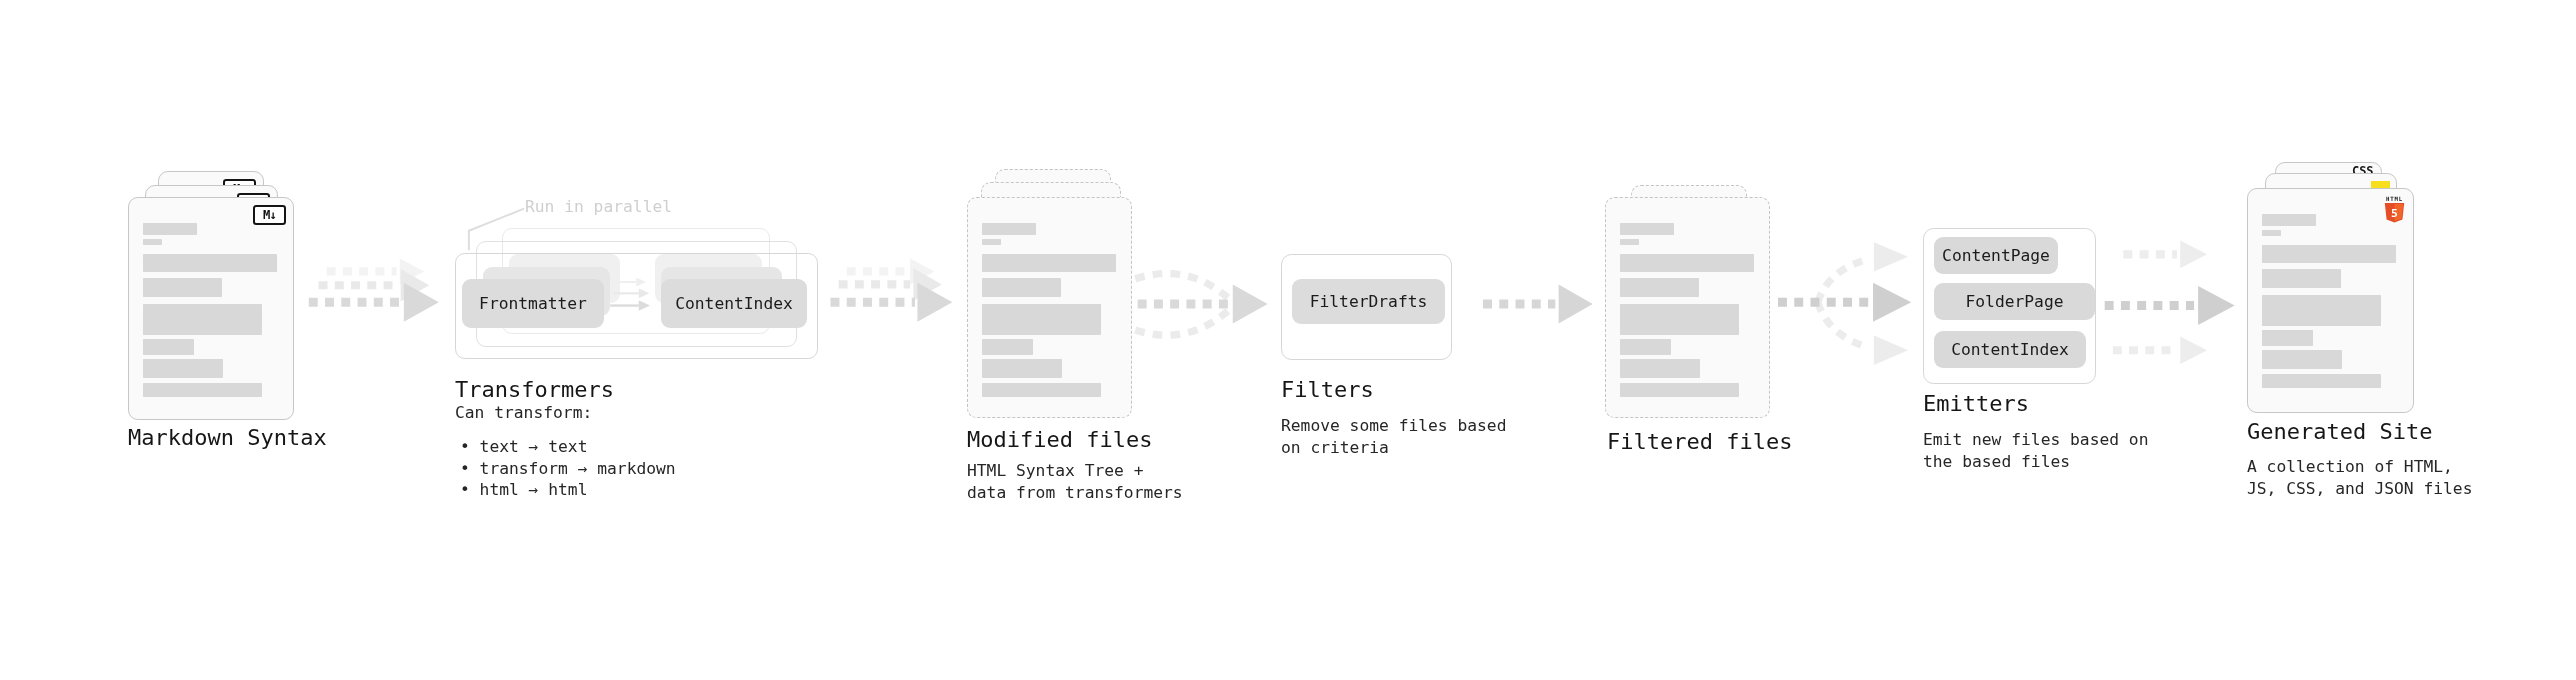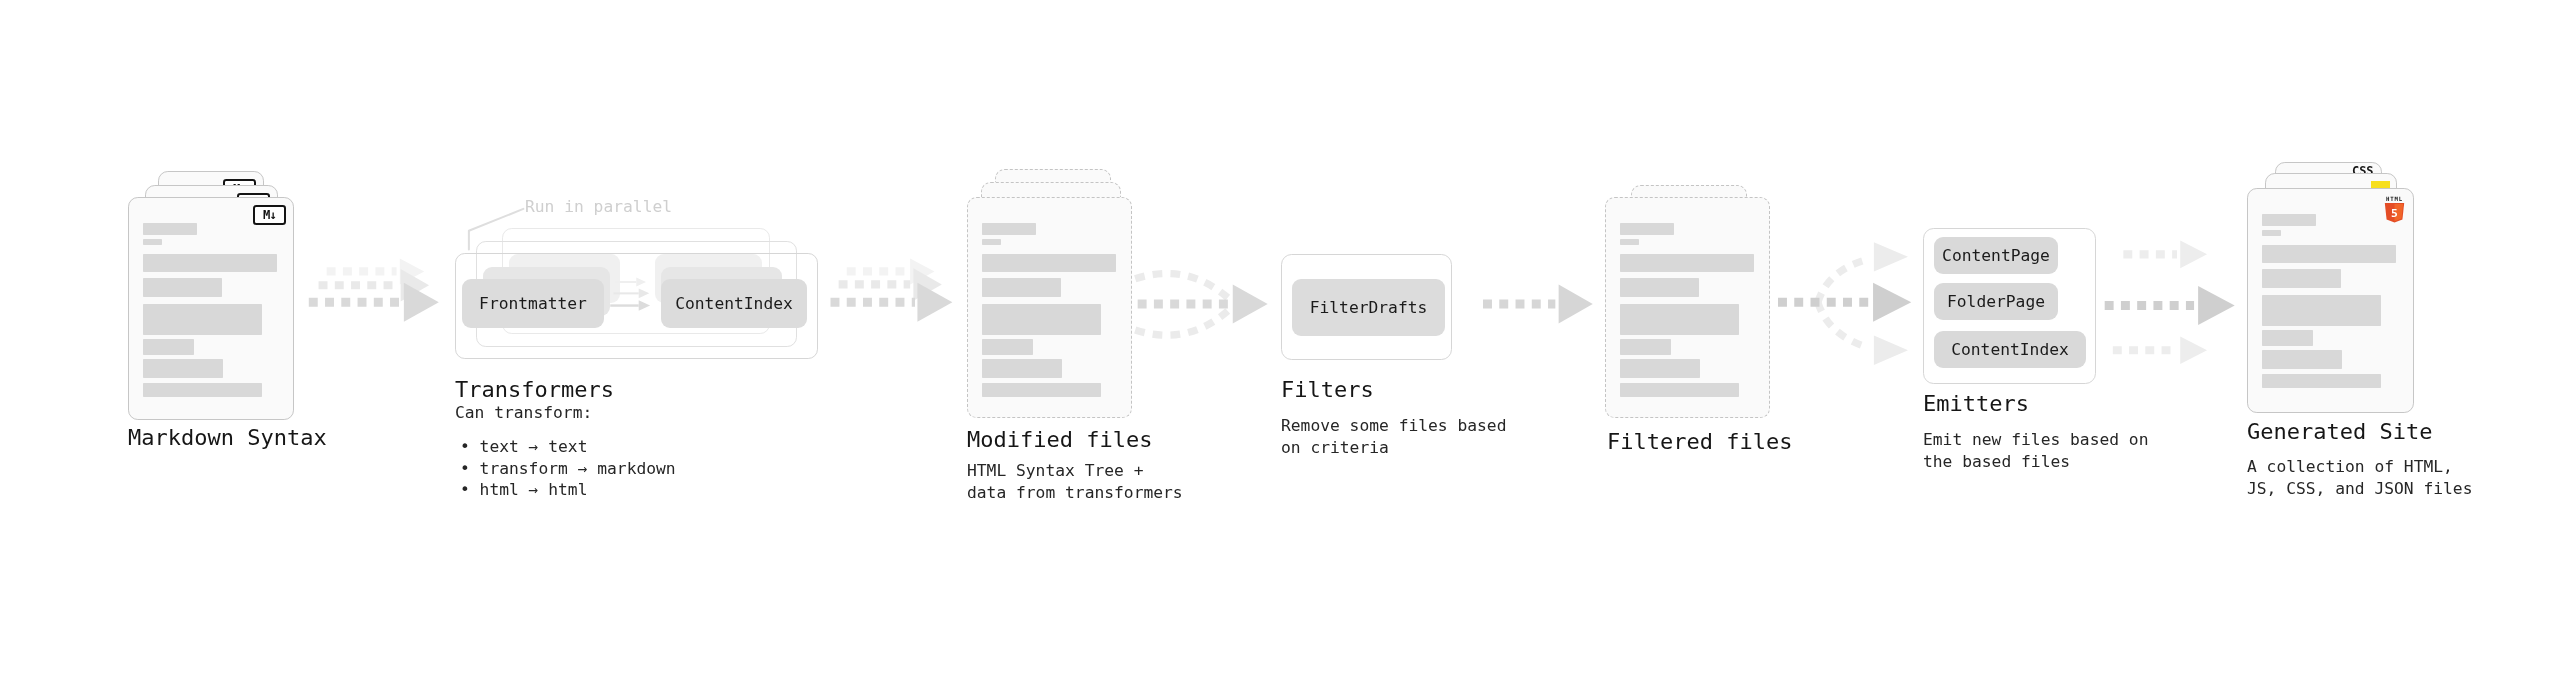--- a/index.html
+++ b/index.html
@@ -93,21 +93,21 @@
       <div class="bar" style="width:51px;height:16.3px;margin-top:4.1px"></div>
       <div class="bar" style="width:80px;height:18.7px;margin-top:4.1px"></div>
       <div class="bar" style="width:119px;height:14px;margin-top:4.9px"></div>
     </div>
   </div>
   <div class="title" style="left:967px;top:427px">Modified files</div>
   <div class="caption" style="left:967px;top:460px">HTML Syntax Tree +</div>
   <div class="caption" style="left:967px;top:482px">data from transformers</div>
 
   <div class="panel" style="left:1281px;top:254px;width:171px;height:106px"></div>
-  <div class="pill" style="left:1292px;top:279px;width:153px;height:57px">FilterDrafts</div>
+  <div class="pill" style="left:1292px;top:279px;width:153px;height:45px">FilterDrafts</div>
   <div class="title" style="left:1281px;top:377px">Filters</div>
   <div class="caption" style="left:1281px;top:415px">Remove some files based</div>
   <div class="caption" style="left:1281px;top:437px">on criteria</div>
 
   <div class="doc dashed" style="left:1631px;top:185px;width:116px;height:219px"></div>
   <div class="doc dashed" style="left:1605px;top:197px;width:165px;height:221px">
     <div class="bars">
       <div class="bar" style="width:54px;height:12.2px"></div>
       <div class="bar" style="width:18.7px;height:5.7px;margin-top:4.1px"></div>
       <div class="bar" style="width:134px;height:18px;margin-top:9px"></div>
@@ -115,21 +115,21 @@
       <div class="bar" style="width:119px;height:31px;margin-top:6.5px"></div>
       <div class="bar" style="width:51px;height:16.3px;margin-top:4.1px"></div>
       <div class="bar" style="width:80px;height:18.7px;margin-top:4.1px"></div>
       <div class="bar" style="width:119px;height:14px;margin-top:4.9px"></div>
     </div>
   </div>
   <div class="title" style="left:1607px;top:429px">Filtered files</div>
 
   <div class="panel" style="left:1923px;top:228px;width:173px;height:156px"></div>
   <div class="pill" style="left:1934px;top:237px;width:124px;height:37px;background:#d9d9d9">ContentPage</div>
-  <div class="pill" style="left:1934px;top:283px;width:124px;height:37px;background:#d9d9d9">FolderPage</div>
+  <div class="pill" style="left:1934px;top:283px;width:161px;height:37px;background:#d9d9d9">FolderPage</div>
   <div class="pill" style="left:1934px;top:331px;width:152px;height:37px;background:#d9d9d9">ContentIndex</div>
   <div class="title" style="left:1923px;top:391px">Emitters</div>
   <div class="caption" style="left:1923px;top:429px">Emit new files based on</div>
   <div class="caption" style="left:1923px;top:451px">the based files</div>
 
   <div class="doc" style="left:2275px;top:162px;width:107px;height:219px">
     <div class="css-badge">
       <div class="css-word">CSS</div>
       <div class="css-bar"></div>
     </div>

